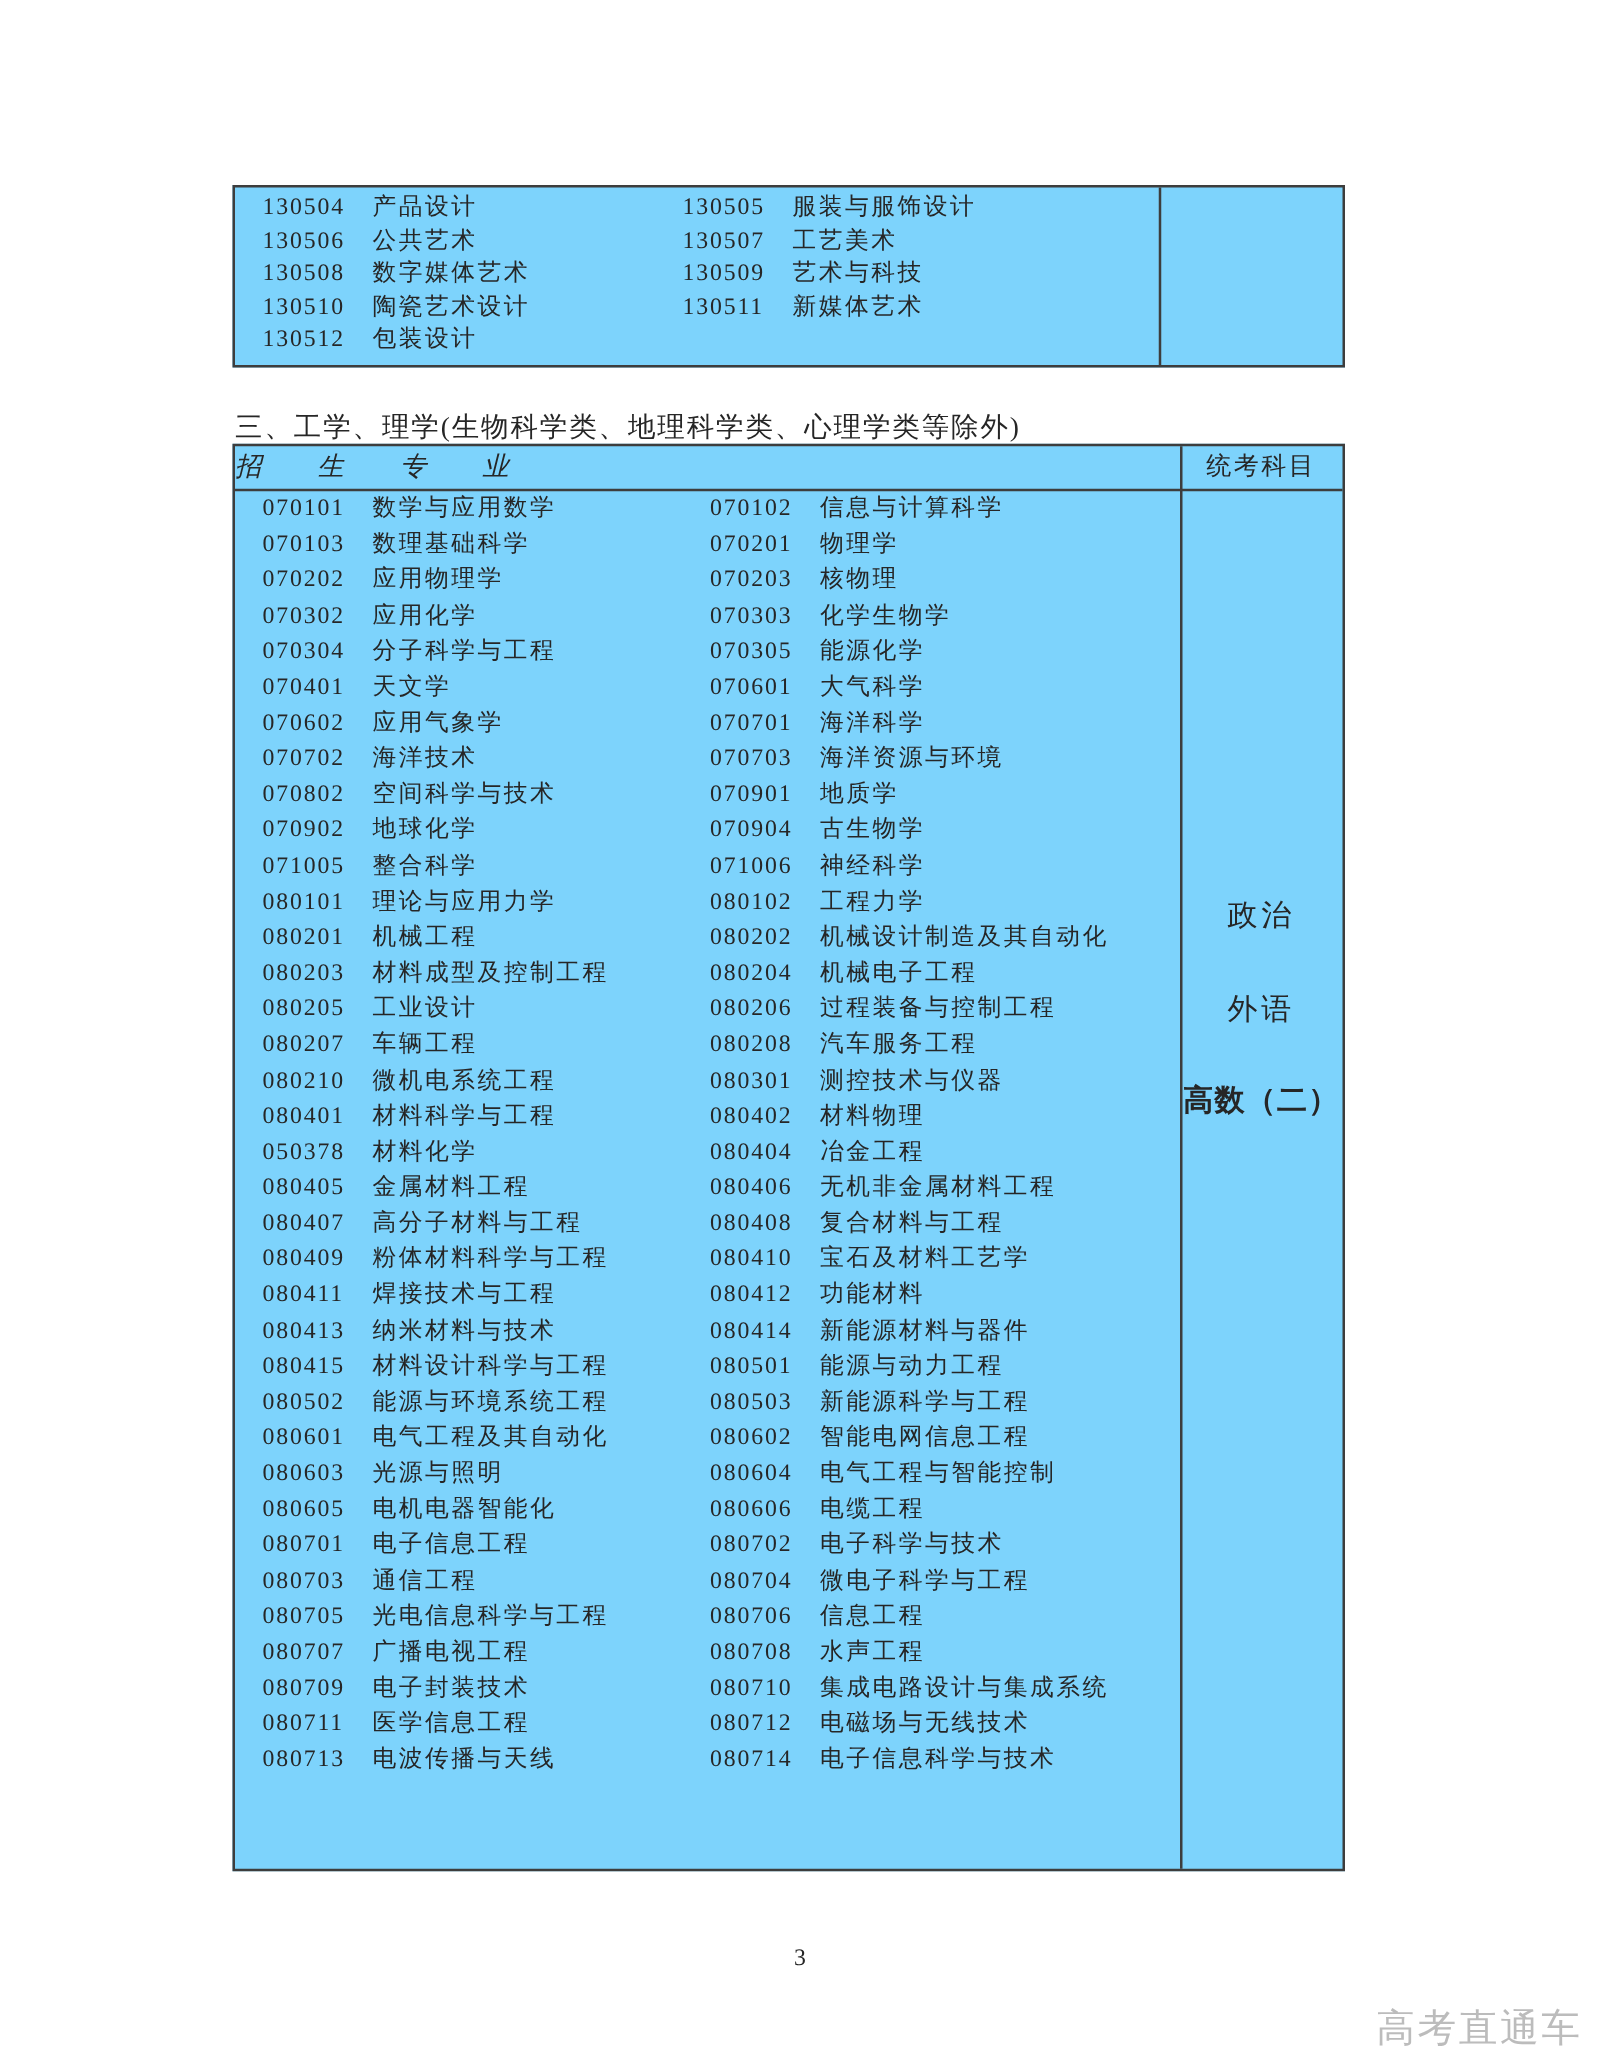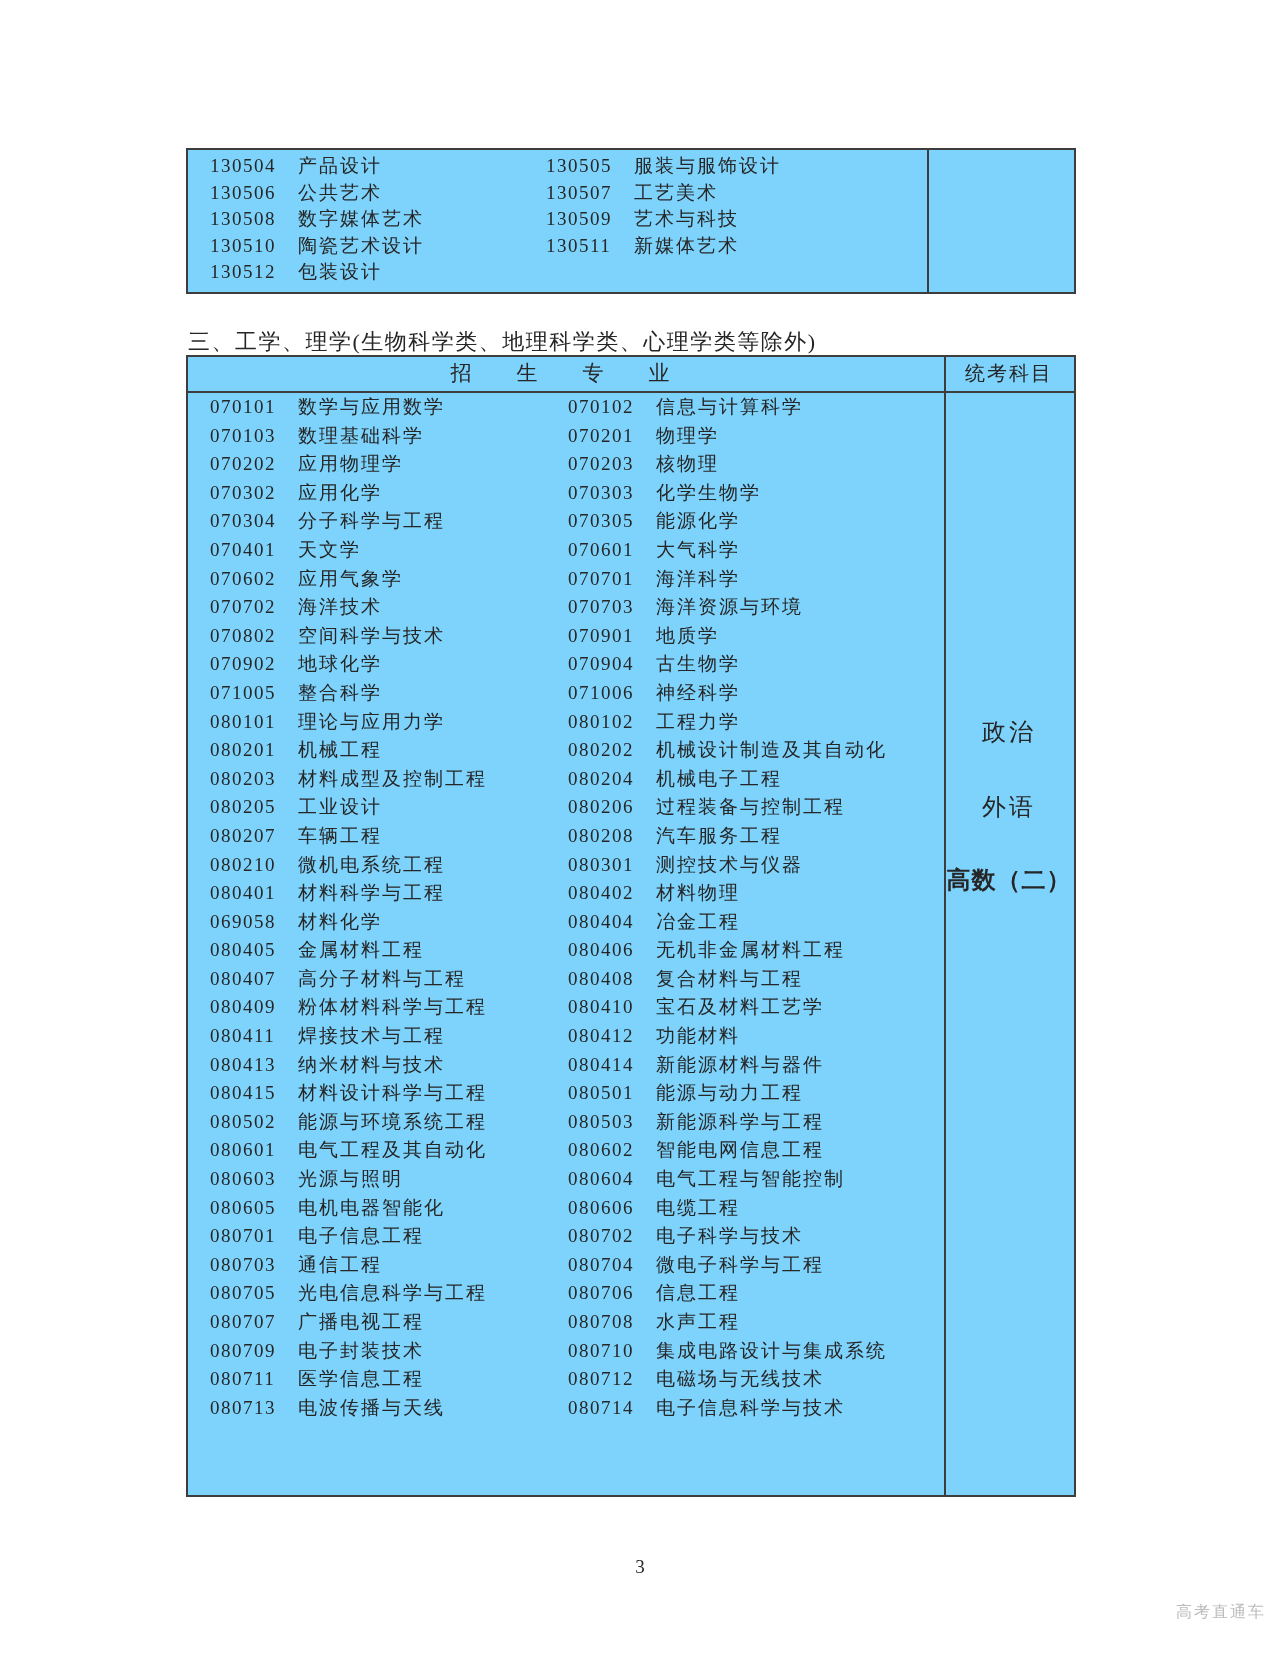--- a/index.html
+++ b/index.html
@@ -31,22 +31,22 @@
 
   
   .main-table { left: 186px; top: 355px; width: 890px; height: 1142px; }
   .main-table .vdiv { left: 756px; }
   .main-header {
     position: absolute; left: 0; top: 0; width: 100%; height: 36px;
     border-bottom: 2px solid #3d3d3d; box-sizing: border-box;
   }
   .majors-header {
     position: absolute; left: 0; top: 0; width: 756px; height: 34px;
-    line-height: 32px; text-align: center;
-    font-size: 21px; letter-spacing: 12px; white-space: nowrap;
+    line-height: 32px; text-align: left;
+    font-size: 21px; letter-spacing: 12px; white-space: nowrap; font-style: italic;
   }
   .subjects-header {
     position: absolute; left: 756px; top: 0; width: 130px; height: 39px;
     line-height: 32px; text-align: center;
     font-size: 20px; letter-spacing: 2px; white-space: nowrap;
   }
   .main-rows { position: absolute; left: 0; top: 36px; right: 0; }
   .main-rows .trow { height: 28.6px; }
 
   
@@ -79,21 +79,21 @@
   .subject-1 { top: 398px; }
   .subject-2 { top: 471px; letter-spacing: 1px; font-weight: bold; }
 
   
   .page-number {
     position: absolute; left: 0; top: 1556px; width: 1280px;
     text-align: center; font-size: 19px;
   }
   .watermark {
     position: absolute; right: 14px; top: 1602px;
-    font-size: 16px; color: #bcbcbc; letter-spacing: 2px;
+    font-size: 31px; color: #bcbcbc; letter-spacing: 2px;
     font-family: "Liberation Sans", "DejaVu Sans", sans-serif;
   }
 </style>
 </head>
 <body>
 
 <div class="page">
 
   <div class="tbl top-table">
     <div class="vdiv"></div>
@@ -244,21 +244,21 @@
         <span class="code c2">080301</span>
         <span class="mname n2">测控技术与仪器</span>
       </div>
         <div class="trow">
         <span class="code c1">080401</span>
         <span class="mname n1">材料科学与工程</span>
         <span class="code c2">080402</span>
         <span class="mname n2">材料物理</span>
       </div>
         <div class="trow">
-        <span class="code c1">069058</span>
+        <span class="code c1">050378</span>
         <span class="mname n1">材料化学</span>
         <span class="code c2">080404</span>
         <span class="mname n2">冶金工程</span>
       </div>
         <div class="trow">
         <span class="code c1">080405</span>
         <span class="mname n1">金属材料工程</span>
         <span class="code c2">080406</span>
         <span class="mname n2">无机非金属材料工程</span>
       </div>

